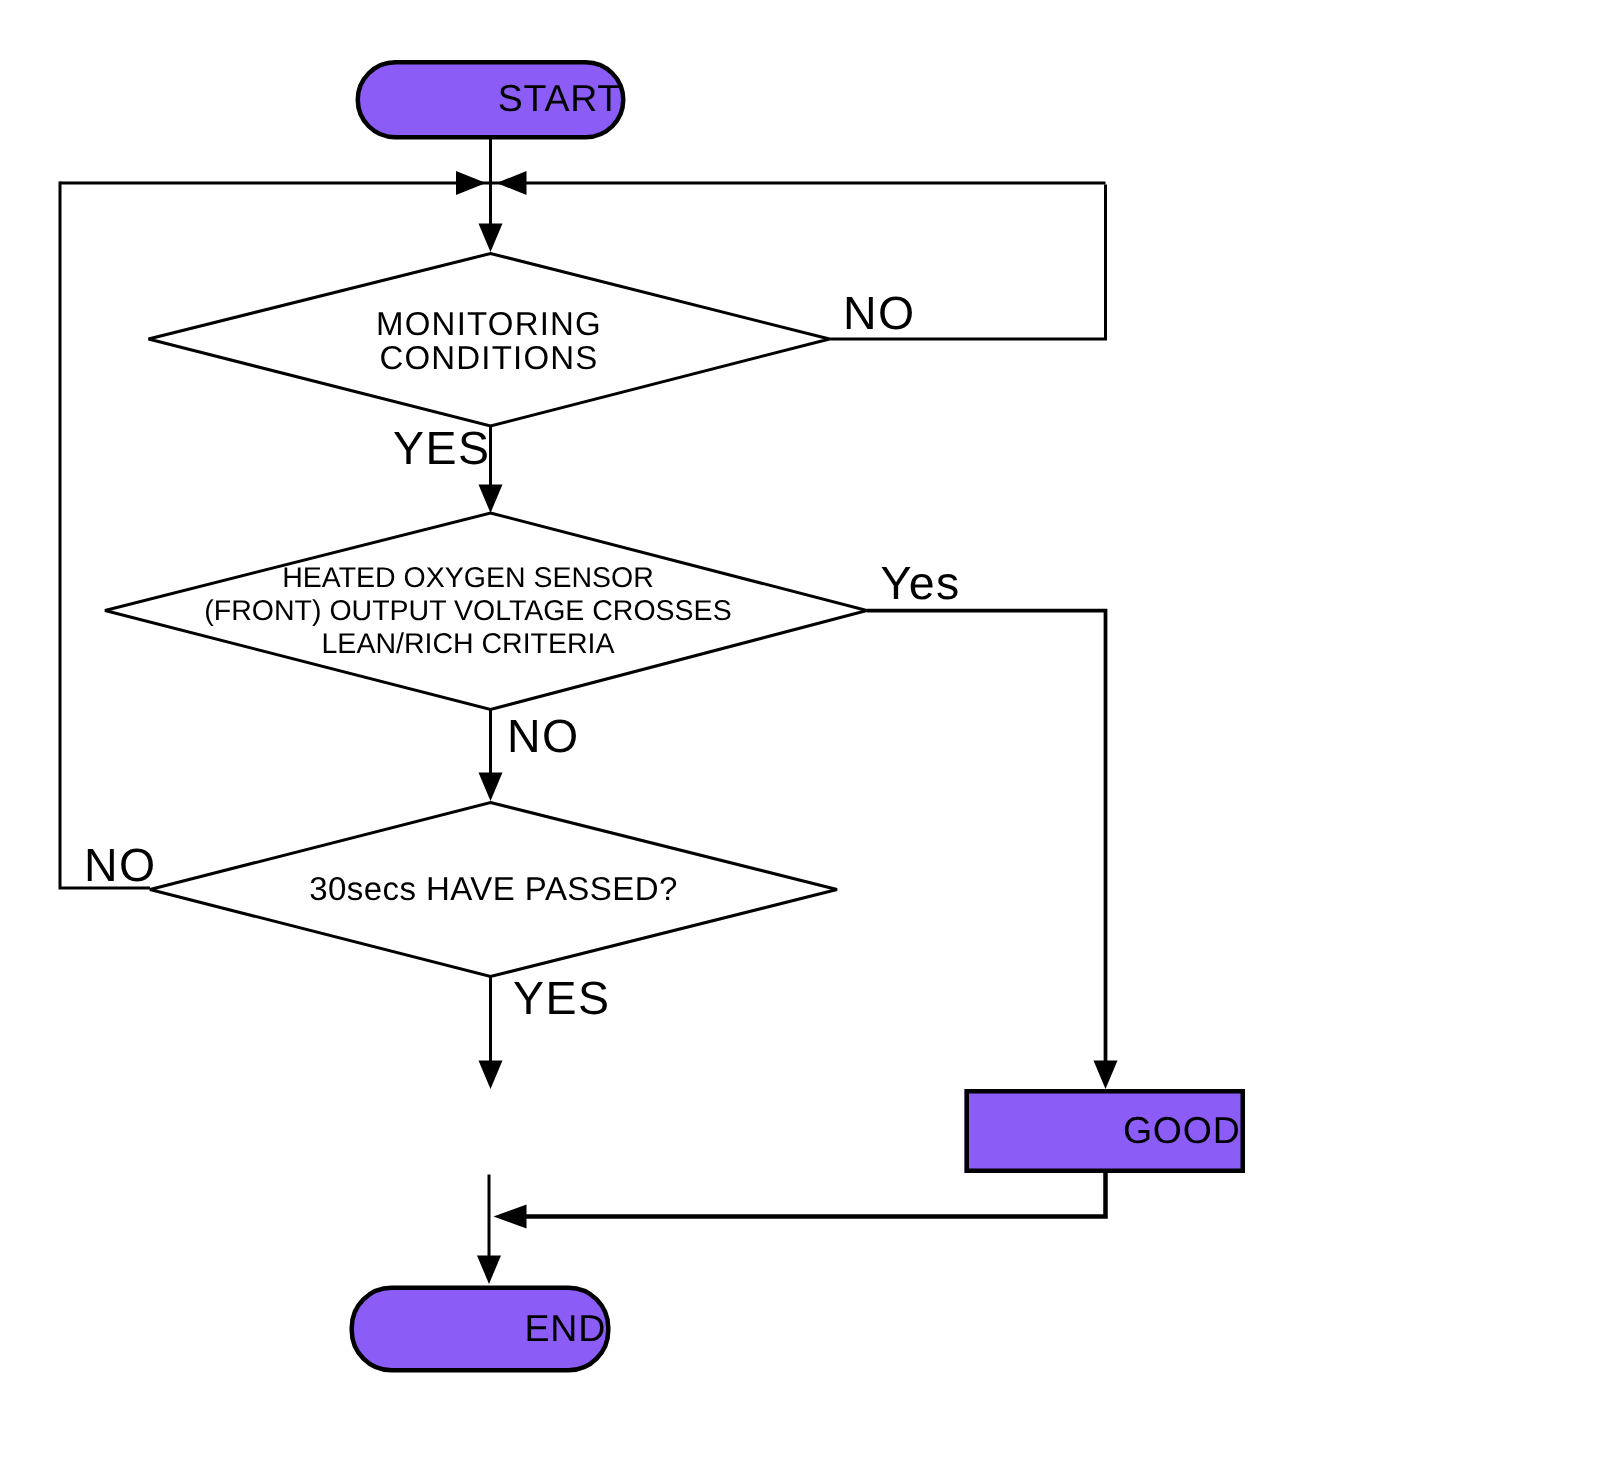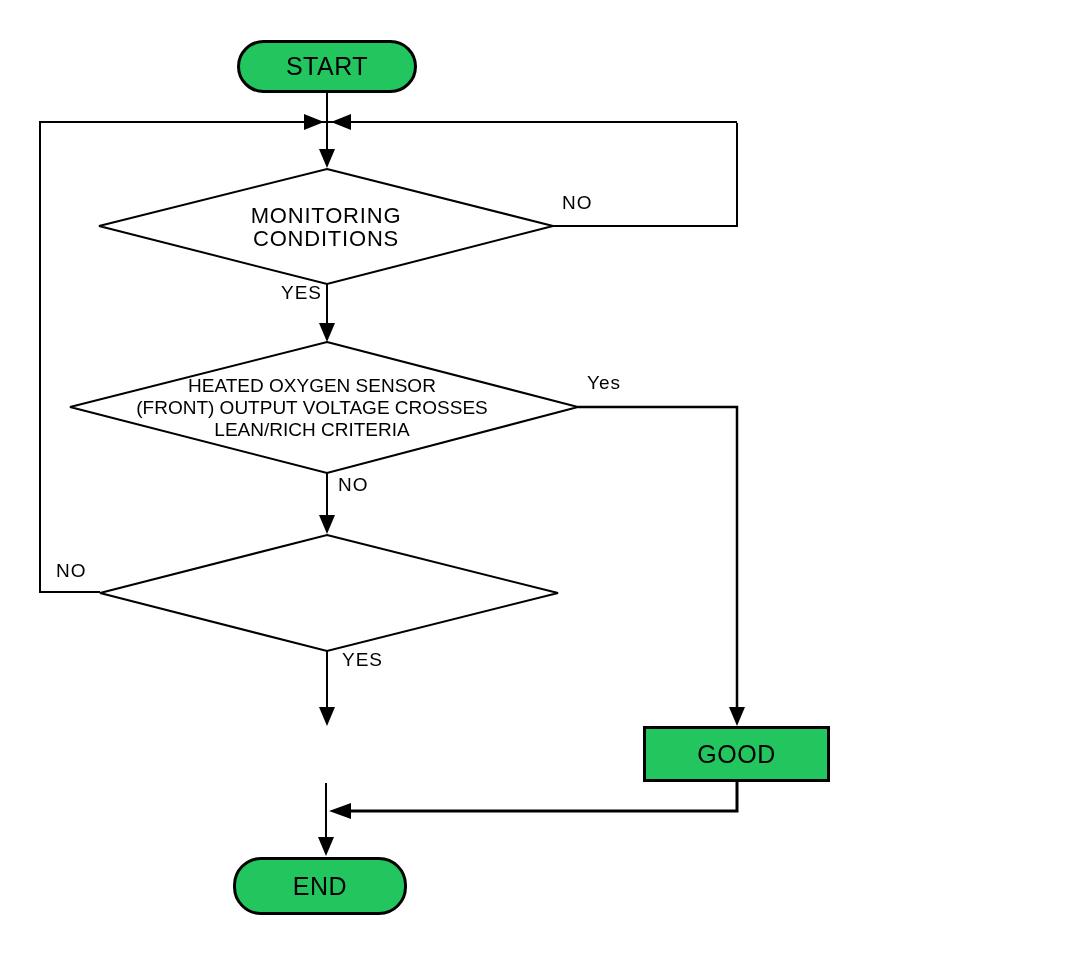--- a/index.html
+++ b/index.html
@@ -10,40 +10,40 @@
     background: #ffffff;
     color: #000000;
     font-family: "Liberation Sans", sans-serif;
     overflow: hidden;
   }
   .layer { position: absolute; left: 0; top: 0; }
   .node {
     position: absolute;
     box-sizing: border-box;
     border: 3px solid #000000;
-    background: #22c55e;
+    background: #8b5cf6;
     display: flex;
     align-items: center;
-    justify-content: center;
+    justify-content: flex-end;
     font-size: 25px;
     letter-spacing: 0.5px;
     white-space: nowrap;
   }
   .terminal { border-radius: 28px; }
   .dlabel {
     position: absolute;
     display: flex;
     align-items: center;
     justify-content: center;
     text-align: center;
     white-space: pre-line;
   }
   .blabel {
     position: absolute;
-    font-size: 19px;
+    font-size: 31px;
     letter-spacing: 1px;
     line-height: 1;
     white-space: nowrap;
   }
   .code {
     position: absolute;
     font-weight: bold;
     font-size: 21px;
     letter-spacing: 0.3px;
     text-align: right;
@@ -95,20 +95,21 @@
     <span>END</span>
   </div>
 
   <div class="dlabel" style="left:99px; top:169px; width:454px; height:115px; font-size:22px; line-height:23px; letter-spacing:0.8px;">MONITORING
 CONDITIONS</div>
 
   <div class="dlabel" style="left:70px; top:342px; width:508px; height:131px; font-size:19px; line-height:22px; transform:translateX(-12px);">HEATED OXYGEN SENSOR
 (FRONT) OUTPUT VOLTAGE CROSSES
 LEAN/RICH CRITERIA</div>
 
+  <div class="dlabel" style="left:100px; top:535px; width:458px; height:116px; font-size:22px; letter-spacing:0.3px;">30secs HAVE PASSED?</div>
 
   <span class="blabel" style="left:562px; top:193px;">NO</span>
 
   <span class="blabel" style="left:262px; top:283px; width:60px; text-align:right;">YES</span>
 
   <span class="blabel" style="left:587px; top:373px;">Yes</span>
 
   <span class="blabel" style="left:338px; top:475px;">NO</span>
 
   <span class="blabel" style="left:56px; top:561px;">NO</span>

